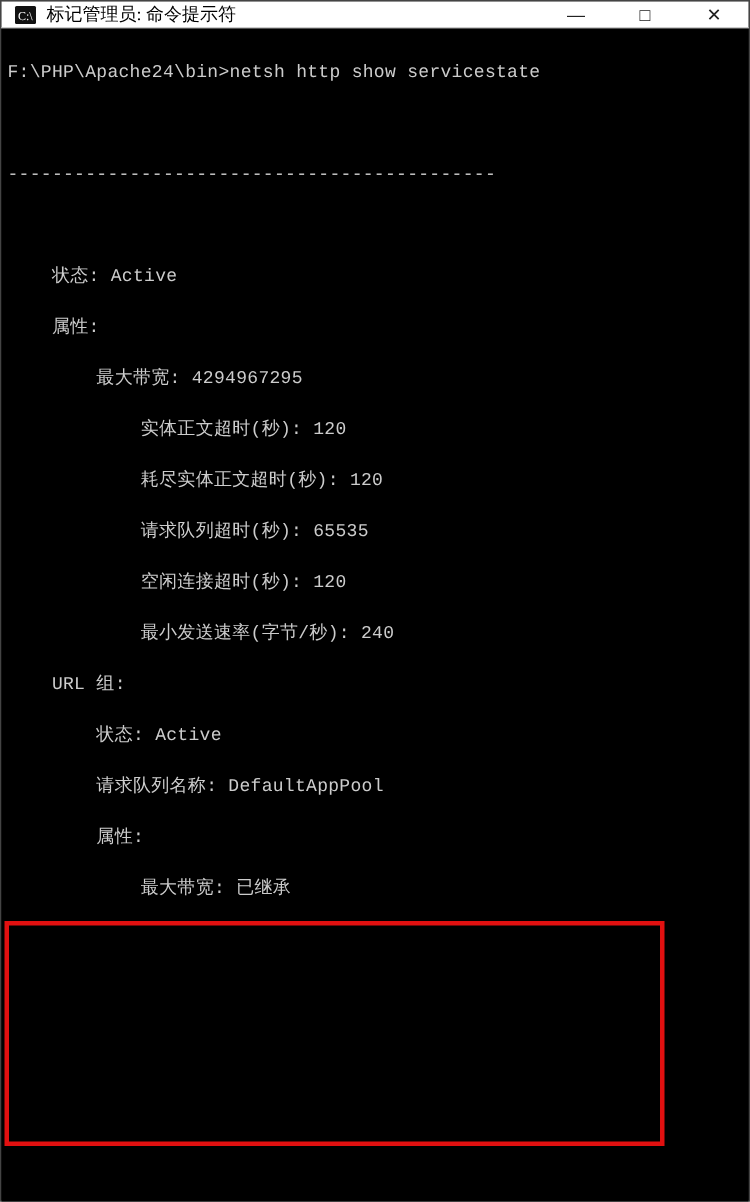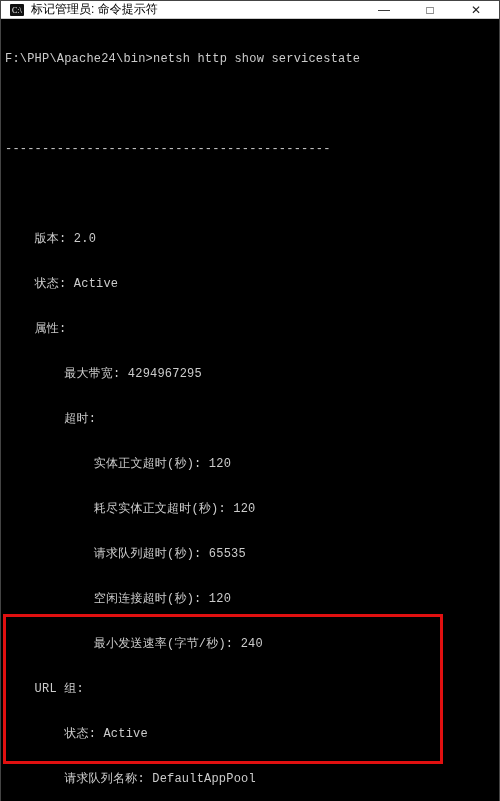--- a/index.html
+++ b/index.html
@@ -1,26 +1,26 @@
 <!DOCTYPE html>
 <html><head>
 <meta charset="utf-8">
 <style>
   * { margin: 0; padding: 0; box-sizing: border-box; }
   html, body { width: 500px; height: 801px; overflow: hidden; font-family: "Segoe UI", Tahoma, sans-serif; background: #fff; }
   .window { width: 500px; height: 801px; display: flex; flex-direction: column; border: 1px solid #444; position: relative; background: #000; }
   .titlebar { height: 30px; background: #fff; color: #000; display: flex; align-items: center; font-size: 12px; border-bottom: 1px solid #ccc; }
   .titlebar .icon { width: 16px; height: 16px; margin: 0 6px 0 8px; display: inline-block; }
   .titlebar .icon svg { width: 16px; height: 16px; display: block; }
-  .titlebar .title { flex: 1; white-space: nowrap; overflow: hidden; text-overflow: ellipsis; }
+  .titlebar .title { flex: 1; white-space: nowrap; overflow: hidden; text-overflow: ellipsis; font-family: Liberation Serif, serif; }
   .titlebar .controls { display: flex; height: 100%; }
   .titlebar .ctrl { width: 46px; height: 100%; display: flex; align-items: center; justify-content: center; font-size: 12px; color: #222; }
 
   .terminal { flex: 1; background: #000; color: #ccc; font-family: "NSimSun","SimSun","Consolas","Courier New",monospace; font-size: 12px; line-height: 17px; padding: 4px 0 4px 4px; white-space: pre; position: relative; letter-spacing: 0.2px; }
-  .terminal .line { white-space: pre; margin-top: 11px; }
+  .terminal .line { white-space: pre; }
   .red-box { position: absolute; border: 3px solid #e11010; pointer-events: none; }
 </style>
 </head>
 <body>
 
 <div class="window">
   <div class="titlebar">
     <span class="icon">
       <svg viewBox="0 0 16 16">
           <rect x="1" y="2" width="14" height="12" rx="1" fill="#111"></rect>
@@ -39,25 +39,23 @@
           <span>✕</span>
         </div>
     </div>
   </div>
 
   <div class="terminal">
 <div class="line"><span>F:\PHP\Apache24\bin&gt;</span><span>netsh http show servicestate</span></div>
 <div class="line"> </div>
 <div class="line"><span>--------------------------------------------</span></div>
 <div class="line"> </div>
-<div class="line">    <span>版本</span>: <span>2.0</span></div>
 <div class="line">    <span>状态</span>: <span>Active</span></div>
 <div class="line">    <span>属性</span>:</div>
 <div class="line">        <span>最大带宽</span>: <span>4294967295</span></div>
-<div class="line">        <span>超时</span>:</div>
 <div class="line">            <span>实体正文超时(秒)</span>: <span>120</span></div>
 <div class="line">            <span>耗尽实体正文超时(秒)</span>: <span>120</span></div>
 <div class="line">            <span>请求队列超时(秒)</span>: <span>65535</span></div>
 <div class="line">            <span>空闲连接超时(秒)</span>: <span>120</span></div>
 <div class="line">            <span>最小发送速率(字节/秒)</span>: <span>240</span></div>
 <div class="line">    <span>URL 组</span>:</div>
 <div class="line">        <span>状态</span>: <span>Active</span></div>
 <div class="line">        <span>请求队列名称</span>: <span>DefaultAppPool</span></div>
 <div class="line">        <span>属性</span>:</div>
 <div class="line">            <span>最大带宽</span>: <span>已继承</span></div>

